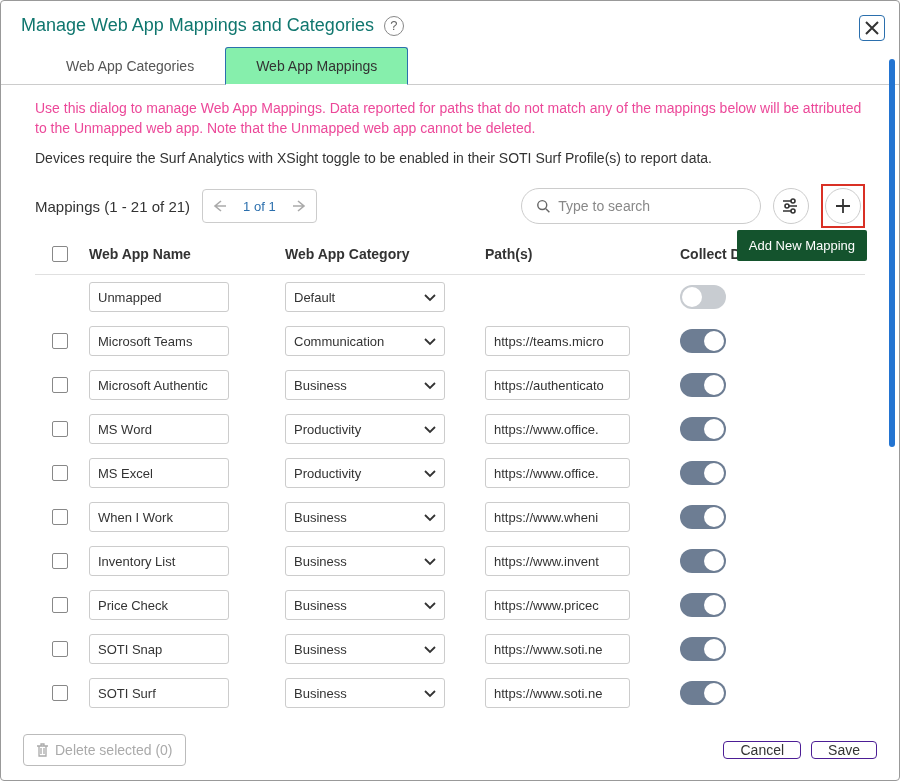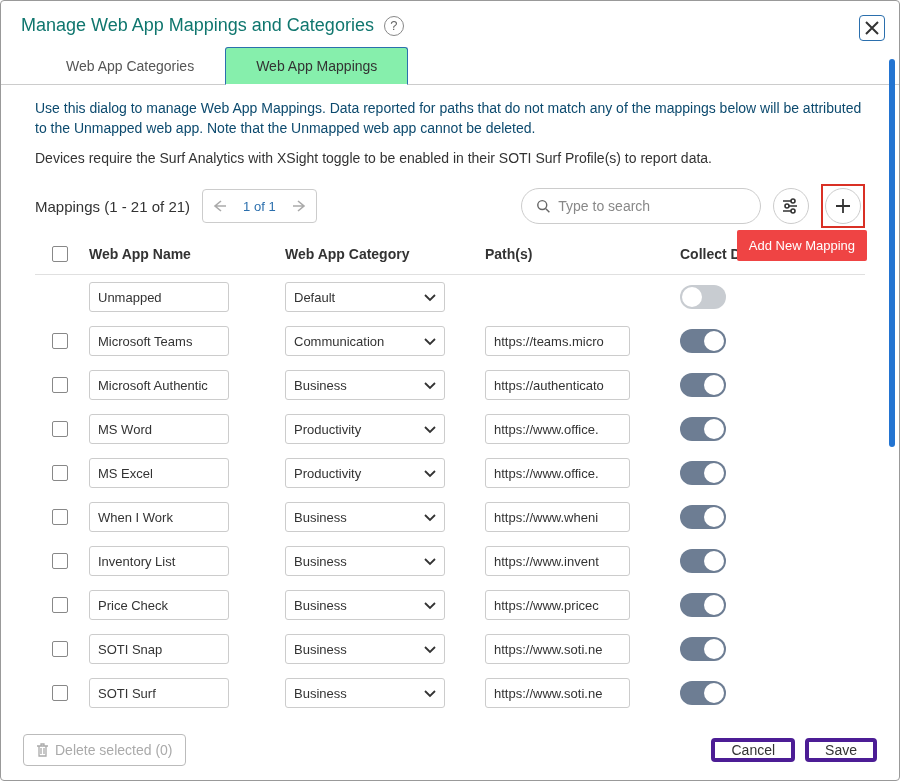--- a/index.html
+++ b/index.html
@@ -87,21 +87,21 @@
 }
 .body {
   padding: 14px 34px 0 34px;
   flex: 1;
   display: flex;
   flex-direction: column;
   overflow: hidden;
 }
 .desc {
   font-size: 14px;
-  color: #0c4a6e;
+  color: #ec4899;
   line-height: 1.4;
   margin-bottom: 12px;
 }
 .desc2 {
   font-size: 14px;
   color: #333;
   margin-bottom: 18px;
 }
 .toolbar {
   display: flex;
@@ -168,21 +168,21 @@
 }
 .add-wrap {
   position: relative;
   padding: 2px;
   border: 2px solid #d93025;
 }
 .tooltip {
   position: absolute;
   top: 44px;
   right: -4px;
-  background: #ef4444;
+  background: #14532d;
   color: #fff;
   font-size: 13px;
   padding: 8px 12px;
   white-space: nowrap;
   border-radius: 2px;
   z-index: 10;
 }
 .table-head {
   display: flex;
   align-items: center;
@@ -283,21 +283,21 @@
   padding: 7px 12px;
   color: #aaa;
   font-size: 14px;
   display: flex;
   align-items: center;
   gap: 6px;
   cursor: default;
   background: #fff;
 }
 .btn {
-  border: 4px solid #4c1d95;
+  border: 1px solid #4c1d95;
   border-radius: 4px;
   padding: 0 16px;
   font-size: 14px;
   color: #333;
   cursor: pointer;
   background: #fff;
   margin-left: 10px;
 }
 .scrollbar {
   position: absolute;

